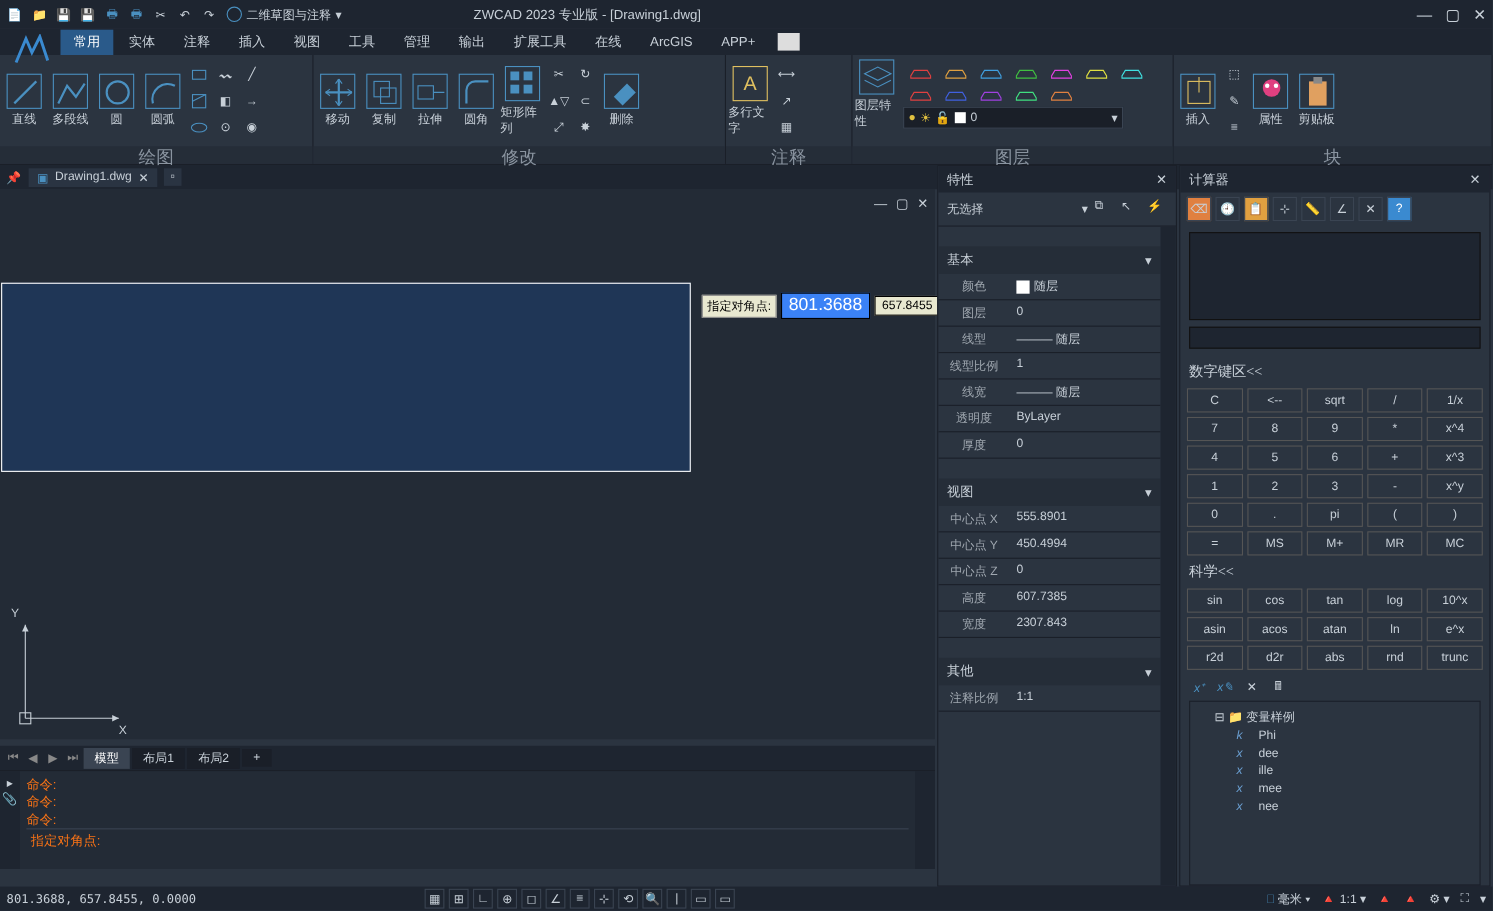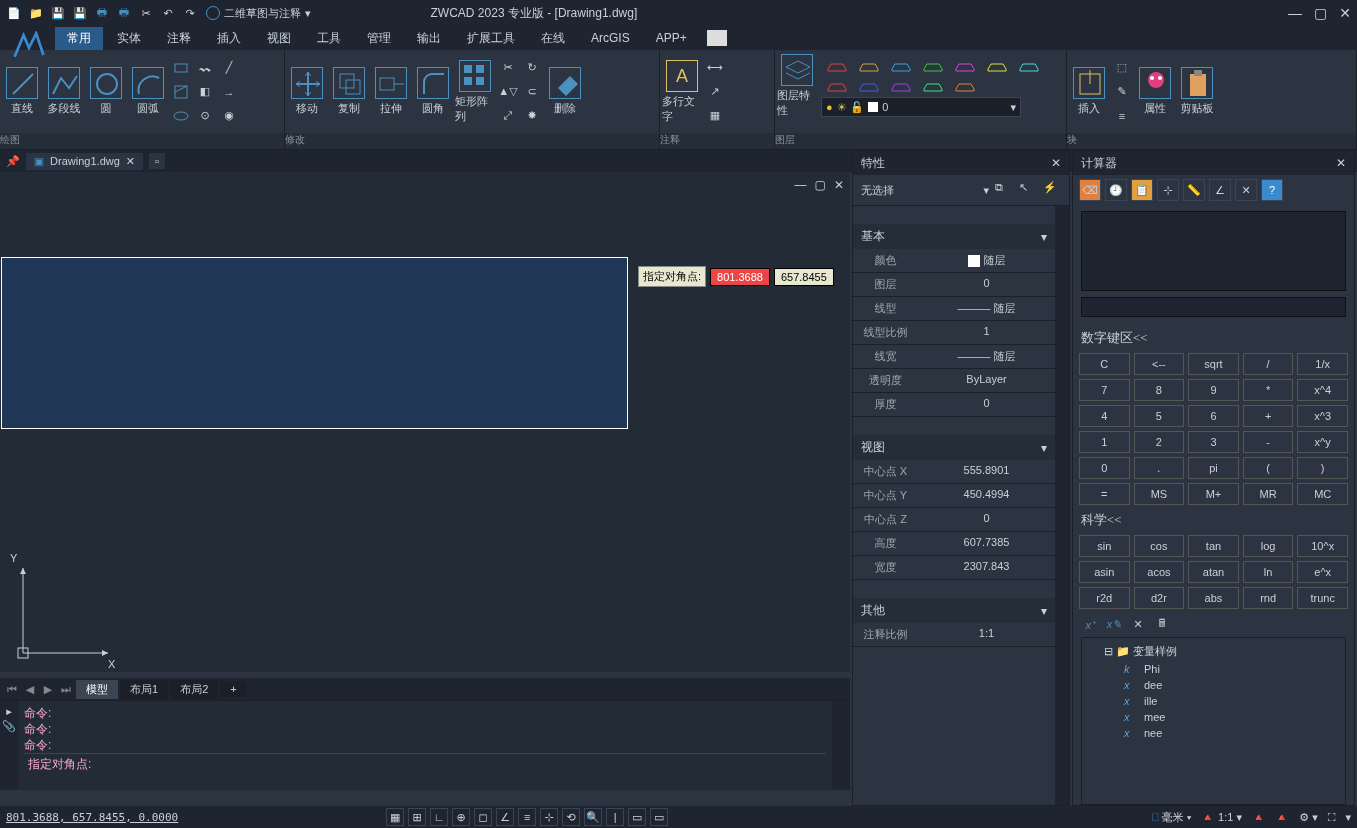--- a/index.html
+++ b/index.html
@@ -13,70 +13,70 @@
 .titlebar .winctrl { margin-left: auto; display: flex; gap: 12px; font-size: 14px; }
 .logo { position: absolute; left: 4px; top: 26px; width: 50px; height: 40px; display: flex; align-items: center; justify-content: center; }
 .logo svg { width: 36px; height: 30px; }
 .menubar { height: 24px; background: #1e2530; display: flex; align-items: center; padding-left: 55px; gap: 2px; }
 .menubar .tab { padding: 3px 12px; color: #c8d0d8; font-size: 12px; cursor: pointer; }
 .menubar .tab.act { background: #2a5a8a; color: #fff; }
 .menubar .ricon { width: 20px; height: 16px; background: #ddd; margin-left: 6px; }
 .ribbon { height: 100px; background: #2b3440; border-bottom: 1px solid #1a1f28; display: flex; }
 .rpanel { border-right: 1px solid #1a1f28; display: flex; flex-direction: column; }
 .rpanel .tools { flex: 1; display: flex; align-items: center; padding: 4px 2px; gap: 2px; }
-.rpanel .lbl { height: 16px; text-align: left; color: #8a94a0; font-size: 10px; background: #252d38; }
+.rpanel .lbl { height: 16px; text-align: center; color: #8a94a0; font-size: 16px; background: #252d38; }
 .btn-big { width: 40px; display: flex; flex-direction: column; align-items: center; gap: 2px; cursor: pointer; }
 .btn-big .ic { width: 32px; height: 32px; border: 1px solid #4a90c0; position: relative; }
 .btn-big .txt { font-size: 11px; color: #c8d0d8; }
 .btn-sm { width: 22px; height: 22px; display: flex; align-items: center; justify-content: center; cursor: pointer; }
 .col-sm { display: flex; flex-direction: column; gap: 2px; }
 
 .doctab-bar { height: 22px; background: #1e2530; display: flex; align-items: center; padding-left: 6px; gap: 6px; }
 .doctab { background: #2a3442; padding: 2px 8px; display: flex; align-items: center; gap: 6px; font-family: monospace; font-size: 11px; }
 .doctab .x { cursor: pointer; }
 .canvas-wrap { position: absolute; left: 0; top: 172px; width: 850px; height: 500px; background: #232b36; }
 .canvas-wrap .win-ctrl { position: absolute; right: 6px; top: 6px; display: flex; gap: 8px; font-size: 12px; }
 .selbox { position: absolute; left: 1px; top: 85px; width: 627px; height: 172px; background: rgba(30,60,100,0.7); border: 1px solid #fff; }
 .tooltip { position: absolute; left: 638px; top: 266px; display: flex; gap: 4px; align-items: center; }
 .tooltip .lbl { background: #e8e8d0; color: #000; padding: 2px 4px; font-size: 11px; border:1px solid #888; }
-.tooltip .v1 { background: #ef4444; color: #fff; padding: 2px 6px; font-size: 11px; border:1px solid #000; }
+.tooltip .v1 { background: #3b82f6; color: #fff; padding: 2px 6px; font-size: 16px; border:1px solid #000; }
 .tooltip .v2 { background: #e8e8d0; color: #000; padding: 2px 6px; font-size: 11px; border:1px solid #000; }
 .ucs { position: absolute; left: 8px; bottom: 4px; }
 .ucs-txt { position: absolute; font-size: 11px; color: #c8d0d8; }
 
 .layout-tabs { position: absolute; left: 0; top: 678px; width: 850px; height: 22px; background: #1e2530; display: flex; align-items: center; padding-left: 4px; gap: 2px; }
 .layout-tabs .nav { width: 16px; text-align: center; cursor: pointer; color: #888; }
 .layout-tabs .lt { padding: 2px 10px; background: #1a1f28; cursor: pointer; }
 .layout-tabs .lt.act { background: #3a4452; color: #fff; }
 .cmdline-area { position: absolute; left: 0; top: 700px; width: 850px; height: 90px; background: #232b36; border-top: 1px solid #1a1f28; display: flex; }
 .cmdline-area .gutter { width: 18px; background: #1e2530; display:flex; flex-direction:column; align-items:center; padding-top:4px; gap:2px; }
-.cmdline-area .hist { flex: 1; padding: 4px 6px; font-size: 12px; color: #f9a8d4; }
+.cmdline-area .hist { flex: 1; padding: 4px 6px; font-size: 12px; color: #f97316; }
 .cmdline-area .hist .row { height: 16px; }
 .cmdline-area .prompt { border-top: 1px solid #3a4452; padding: 2px 4px; font-size: 12px; }
 .cmdline-area .sb { width: 18px; background: #1e2530; }
 
 .status { position: absolute; left: 0; bottom: 0; width: 1357px; height: 22px; background: #1e2530; display: flex; align-items: center; padding: 0 6px; gap: 8px; font-size: 11px; }
-.status .coords { font-family: monospace; text-decoration: underline; }
+.status .coords { font-family: monospace; }
 .status .mid { margin-left: 200px; display: flex; gap: 4px; }
 .status .mid span { width: 18px; height: 18px; border: 1px solid #3a4452; display:inline-flex; align-items:center; justify-content:center; }
 .status .right { margin-left: auto; display: flex; gap: 10px; align-items: center; }
 
 .panel { position: absolute; background: #2b3440; border: 1px solid #1a1f28; display: flex; flex-direction: column; }
 .panel .phead { height: 24px; background: #1e2530; display: flex; align-items: center; padding: 0 8px; font-size: 12px; }
 .panel .phead .cx { margin-left: auto; cursor: pointer; }
 #props { left: 852px; top: 150px; width: 218px; height: 656px; }
 #calc { left: 1072px; top: 150px; width: 283px; height: 656px; }
 .prop-sel { padding: 6px 8px; display: flex; align-items: center; gap: 6px; border-bottom: 1px solid #1a1f28; }
 .prop-sel .drop { flex: 1; }
 .prop-sel .ic { width: 18px; height: 18px; display:inline-block; }
 .prop-sec { padding: 4px 8px; background: #252d38; display: flex; align-items: center; font-size: 12px; }
 .prop-sec .tri { margin-left: auto; }
 .prop-row { display: flex; border-bottom: 1px solid #1a1f28; font-size: 11px; }
 .prop-row .k { width: 65px; padding: 4px 8px; color: #a0a8b0; text-align: center; }
-.prop-row .v { flex: 1; padding: 4px 6px; color: #c8d0d8; text-align: center; }
+.prop-row .v { flex: 1; padding: 4px 6px; color: #c8d0d8; }
 .prop-row .sw { width: 12px; height: 12px; background: #fff; display: inline-block; vertical-align: middle; margin-right: 4px; }
 .props-body { flex:1; overflow:hidden; position:relative; }
 .props-scroll { position:absolute; right:0; top:0; width:14px; height:100%; background:#1e2530; }
 .props-content { margin-right:14px; }
 
 .calc-tb { padding: 4px 6px; display: flex; gap: 4px; }
 .calc-tb span { width: 22px; height: 22px; border: 1px solid #3a4452; display:inline-flex; align-items:center; justify-content:center; cursor:pointer; }
 .calc-screen { margin: 6px 8px; height: 80px; background: #1e2530; border: 1px solid #111; }
 .calc-res { margin: 0 8px 8px; height: 20px; background: #1e2530; border: 1px solid #111; }
 .calc-sect { padding: 4px 8px; font-size: 13px; color: #c8d0d8; font-family: Liberation Serif, serif; }

